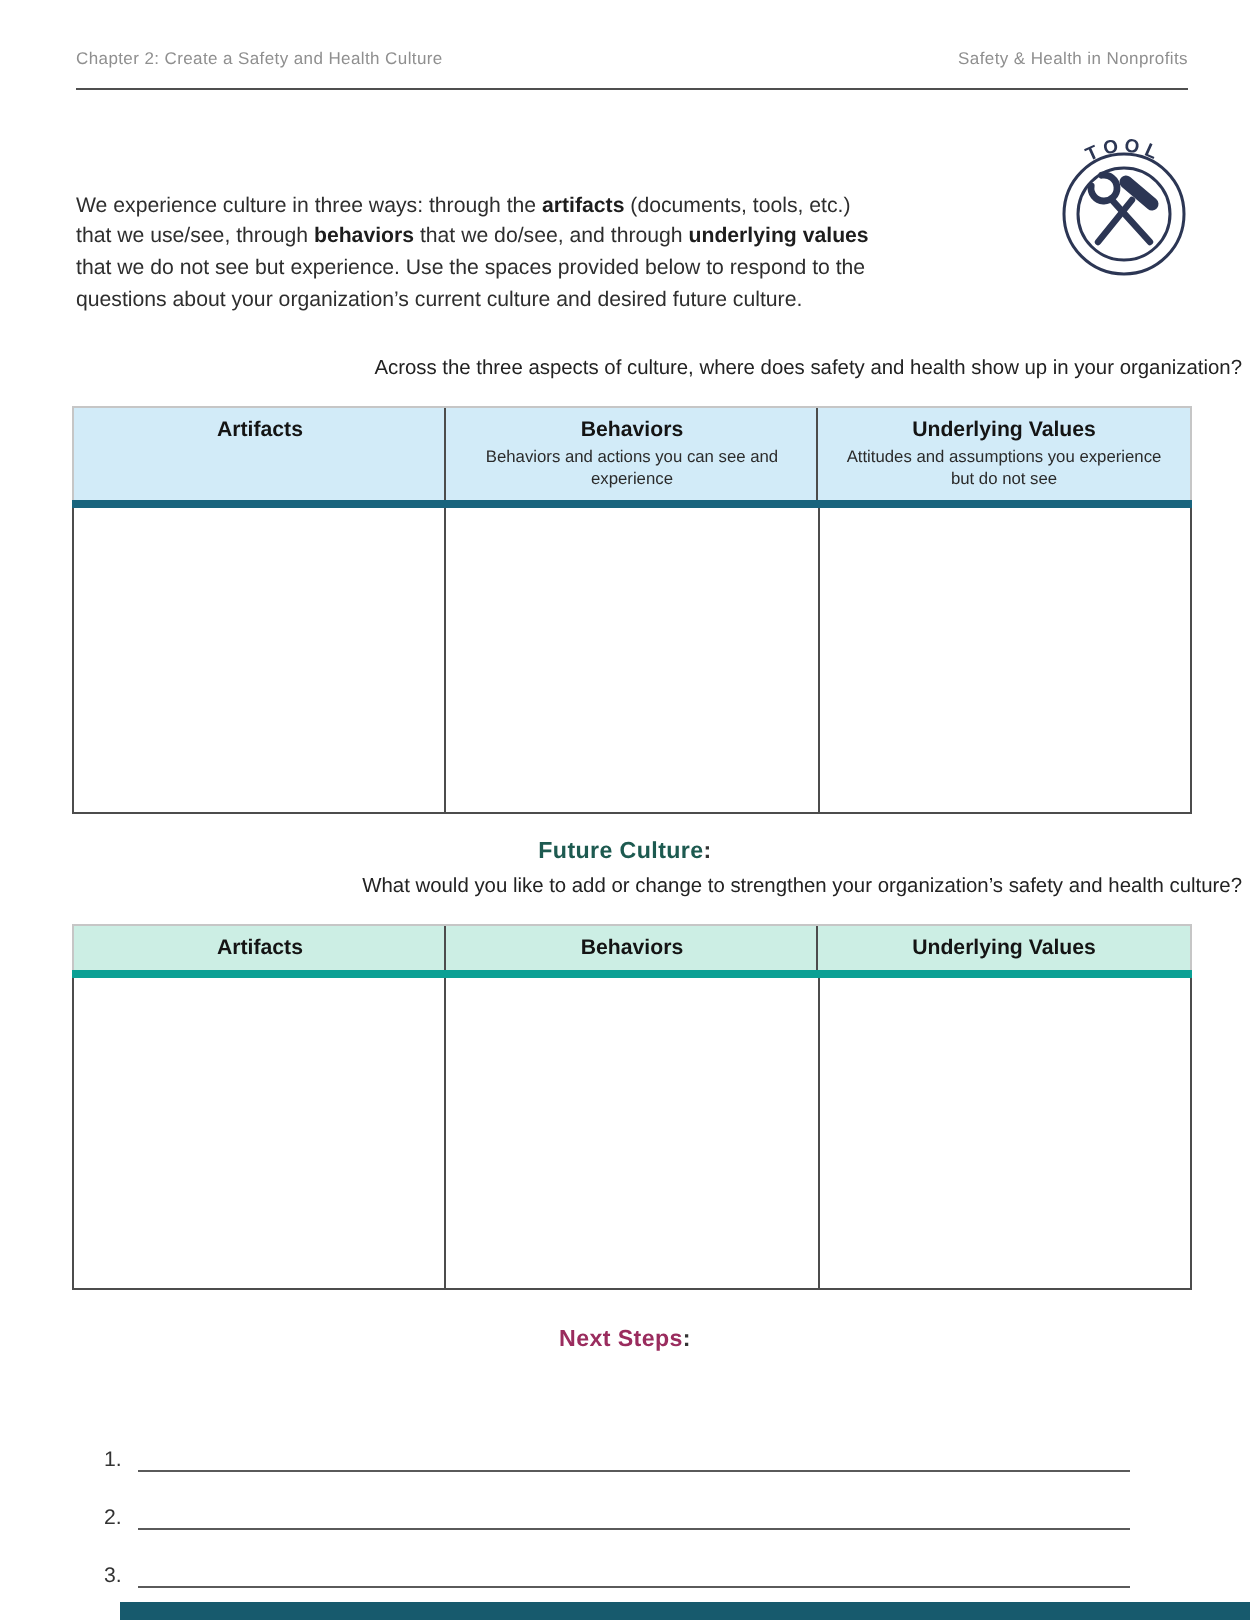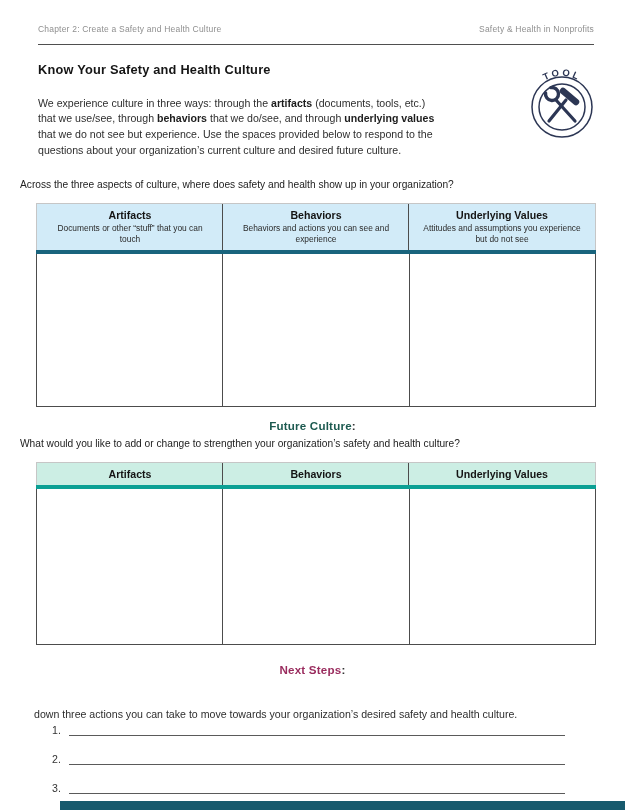--- a/index.html
+++ b/index.html
@@ -18,21 +18,21 @@
 
   
   .badge{position:absolute;left:521px;top:55px;width:82px;height:94px;}
 
   
   .sec-head{position:absolute;left:0;right:0;text-align:center;font-size:11.6px;font-weight:bold;letter-spacing:.2px;}
   .sec-head .colon{color:#333;}
   .sec-head.current .hc{color:#259dd3;}
   .sec-head.future .hc{color:#1d5a50;}
   .sec-head.next .hc{color:#9a2c5e;}
-  .sec-q{position:absolute;left:20px;right:4px;text-align:left;font-size:10.2px;color:#222;}
+  .sec-q{position:absolute;left:20px;right:4px;text-align:right;font-size:10.2px;color:#222;}
 
   
   .tbl{position:absolute;left:36px;width:560px;}
   .tbl .hdr{display:flex;border-top:1px solid #c6c6c6;border-left:1px solid #c6c6c6;border-right:1px solid #c6c6c6;}
   .tbl.t1 .hdr{background:#d2ebf8;}
   .tbl.t2 .hdr{background:#cceee4;}
   .tbl .hdr .cell{flex:1;text-align:center;padding:5px 10px 5px 10px;}
   .tbl .hdr .cell + .cell{border-left:1px solid #4c4c4c;margin-left:-1px;}
   .tbl .hdr .ct{font-size:10.6px;font-weight:bold;color:#141414;}
   .tbl .hdr .cs{font-size:8.4px;line-height:10.8px;color:#2b2b2b;margin-top:2px;}
@@ -57,21 +57,20 @@
 <body>
 
 <div class="page">
 
   <div class="hdr-row">
     <span>Chapter 2: Create a Safety and Health Culture</span>
     <span>Safety &amp; Health in Nonprofits</span>
   </div>
   <div class="hdr-rule"></div>
 
-  <div class="doc-title">Know Your Safety and Health Culture</div>
   <p class="intro">
     <span>We experience culture in three ways: through the </span><b>artifacts</b><span> (documents, tools, etc.)</span><br>
     <span>that we use/see, through </span><b>behaviors</b><span> that we do/see, and through </span><b>underlying values</b><br>
     <span>that we do not see but experience. Use the spaces provided below to respond to the</span><br>
     <span>questions about your organization’s current culture and desired future culture.</span>
   </p>
 
   <svg class="badge" viewBox="0 0 82 94" xmlns="http://www.w3.org/2000/svg">
     <defs>
       <path id="toolArc" d="M8 54 A33 33 0 0 1 74 54" fill="none"></path>
@@ -90,21 +89,20 @@
       <path d="M42 36 L55 47" stroke-width="6.5"></path>
     </g>
   </svg>
 
   <div class="sec-q" style="top:179px">Across the three aspects of culture, where does safety and health show up in your organization?</div>
 
   <div class="tbl t1" style="top:203px">
     <div class="hdr">
       <div class="cell">
         <div class="ct">Artifacts</div>
-        <div class="cs">Documents or other “stuff” that you can touch</div>
       </div>
       <div class="cell">
         <div class="ct">Behaviors</div>
         <div class="cs">Behaviors and actions you can see and experience</div>
       </div>
       <div class="cell">
         <div class="ct">Underlying Values</div>
         <div class="cs">Attitudes and assumptions you experience but do not see</div>
       </div>
     </div>
@@ -139,21 +137,20 @@
       <div class="bcell"></div>
       <div class="bcell"></div>
     </div>
   </div>
 
   <div class="sec-head next" style="top:663px">
     <span class="hc">Next Steps</span><span class="colon">:</span>
   </div>
   <p class="next-para">
     <br>
-    <span>down three actions you can take to move towards your organization’s desired safety and health culture.</span>
   </p>
 
   <div class="step" style="top:722px">
     <span class="num">1.</span>
     <span class="wline"></span>
   </div>
   <div class="step" style="top:751px">
     <span class="num">2.</span>
     <span class="wline"></span>
   </div>

